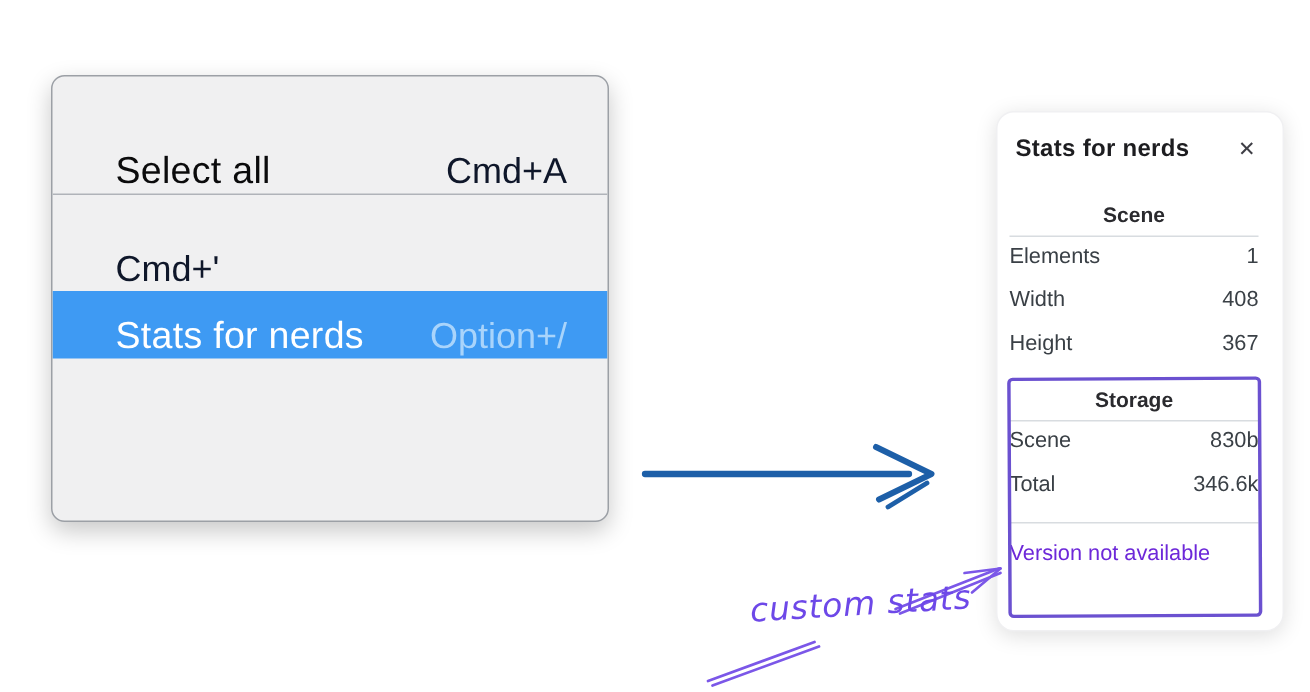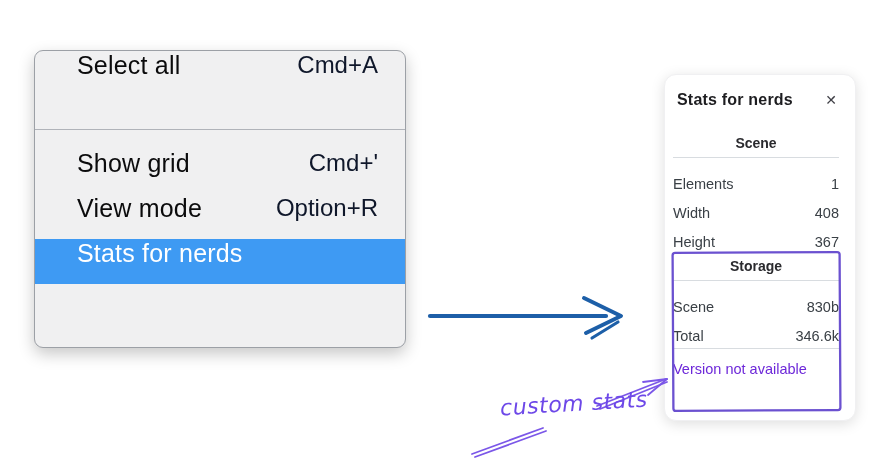--- a/index.html
+++ b/index.html
@@ -13,21 +13,21 @@
   .menu{
     position:absolute;left:34px;top:50px;width:372px;height:298px;
     box-sizing:border-box;
     background:#f0f0f1;
     border:1.5px solid #9ca0a6;
     border-radius:9px;
     box-shadow:0 6px 16px rgba(0,0,0,.22);
     overflow:hidden;
   }
   .menu-row{
-    display:flex;justify-content:space-between;align-items:flex-start;
+    display:flex;justify-content:space-between;align-items:flex-end;
     padding:0 27px 0 42px;
     height:45px;
     cursor:default;
   }
   .menu-row.first{height:78px;}
   .menu-label{font-size:25px;color:#0b0b0c;letter-spacing:.2px;}
   .menu-shortcut{font-size:24px;color:#0f172a;}
   .menu-divider{height:0;border-top:1.5px solid #b0b3b9;margin:0;}
   .menu-group2{padding-top:19px;}
   .menu-row.selected{background:#3e9af3;}
@@ -44,21 +44,21 @@
     box-shadow:0 3px 14px rgba(0,0,0,.13);
     padding:14px 16px 0 8px;
     font-size:14.5px;color:#343a40;
   }
   .panel-title-row{display:flex;justify-content:space-between;align-items:center;height:22px;padding-left:4px;}
   .panel-title{font-weight:700;font-size:16px;color:#1d1d20;letter-spacing:.2px;}
   .panel-close{font-size:14px;color:#3f3f46;line-height:1;cursor:pointer;background:none;border:none;padding:2px;font-family:"DejaVu Sans", sans-serif;}
   .sec-heading{text-align:center;font-weight:700;font-size:14px;color:#2a2a2e;height:20px;line-height:20px;margin-top:6px;}
   .sec-heading.first{margin-top:22px;}
   .panel hr{border:none;border-top:1px solid #d8dce0;margin:4px 0 5px;}
-  .stat-row{display:flex;justify-content:space-between;align-items:flex-end;height:29px;}
+  .stat-row{display:flex;justify-content:space-between;align-items:flex-start;height:29px;}
   .stat-label{color:#3a4046;}
   .stat-value{color:#3a4046;}
   .note-row{height:29px;display:flex;align-items:center;color:#6d28d9;}
 
   
   .overlay{position:absolute;left:0;top:0;width:873px;height:461px;pointer-events:none;}
   .annotation-label{
     position:absolute;left:500px;top:391px;
     font-size:22px;font-style:italic;font-weight:500;
     color:#6d48e8;letter-spacing:.5px;
@@ -71,29 +71,25 @@
 <body>
 
 <div class="menu">
   <div class="menu-row first">
     <span class="menu-label">Select all</span>
     <span class="menu-shortcut">Cmd+A</span>
   </div>
   <div class="menu-divider"></div>
   <div class="menu-group2">
     <div class="menu-row">
-      <span class="menu-label">Show grid</span>
       <span class="menu-shortcut">Cmd+'</span>
-    </div>
-    <div class="menu-row">
-      <span class="menu-label">View mode</span>
-      <span class="menu-shortcut">Option+R</span>
     </div>
     <div class="menu-row selected">
       <span class="menu-label">Stats for nerds</span>
+      <span class="menu-shortcut">Option+/</span>
     </div>
   </div>
 </div>
 
 <div class="panel">
   <div class="panel-title-row">
     <span class="panel-title">Stats for nerds</span>
     <button class="panel-close"><span>✕</span></button>
   </div>
 

